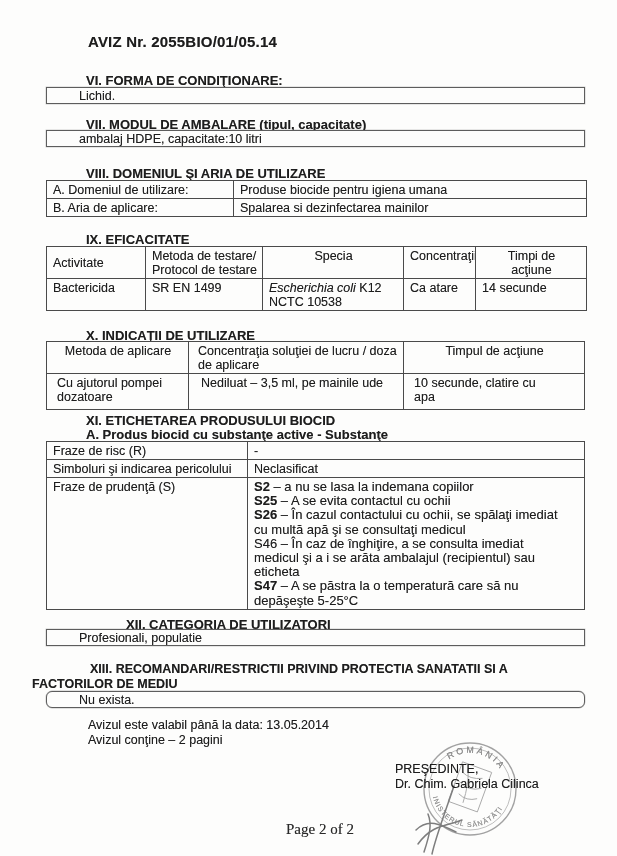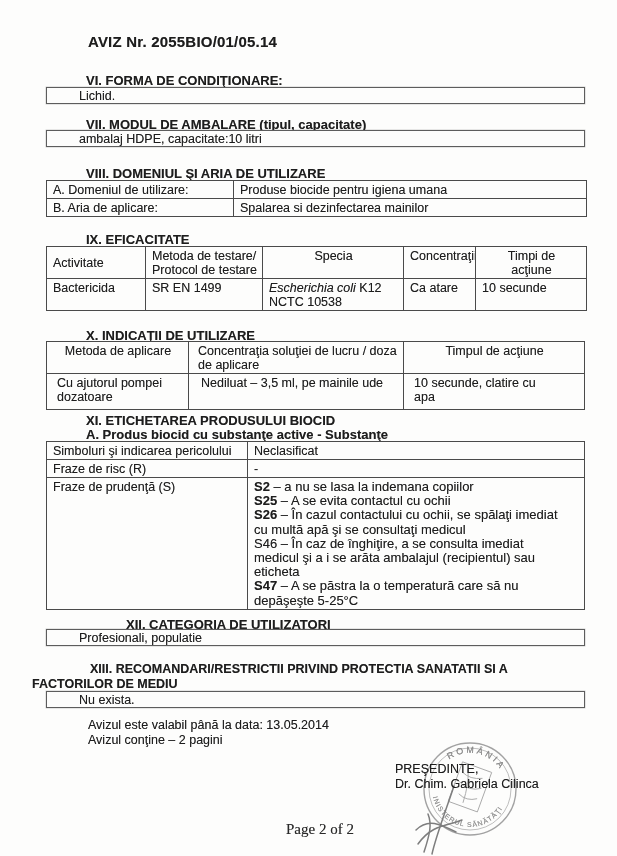--- a/index.html
+++ b/index.html
@@ -106,21 +106,21 @@
       <td class="c">Specia</td>
       <td>Concentraţii</td>
       <td class="c prewrap">Timpi de
 acţiune</td>
     </tr>
     <tr>
       <td style="height:30px">Bactericida</td>
       <td>SR EN 1499</td>
       <td><span class="ital">Escherichia coli</span><span> K12</span><br><span>NCTC 10538</span></td>
       <td>Ca atare</td>
-      <td>10 secunde</td>
+      <td>14 secunde</td>
     </tr>
   </tbody>
     </table>
 
   <div class="abs sec-heading" style="left:86px; top:328px;text-decoration:underline;">X. INDICAŢII DE UTILIZARE</div>
   <table class="doc-table" style="left:46px; top:341px; width:538px;">
     <colgroup>
         <col style="width:142px">
         <col style="width:215px">
         <col style="width:181px">
@@ -144,26 +144,26 @@
 
   <div class="abs sec-heading" style="left:86px; top:413px;">XI. ETICHETAREA PRODUSULUI BIOCID</div>
   <div class="abs sec-heading" style="left:86px; top:427px;text-align:right;">A. Produs biocid cu substanţe active - Substanţe</div>
   <table class="doc-table" style="left:46px; top:441px; width:538px;">
     <colgroup>
         <col style="width:201px">
         <col style="width:337px">
       </colgroup>
     <tbody>
         <tr>
+      <td style="height:17px">Fraze de risc (R)</td>
+      <td>-</td>
+    </tr>
+    <tr>
       <td style="height:18px">Simboluri şi indicarea pericolului</td>
       <td>Neclasificat</td>
-    </tr>
-    <tr>
-      <td style="height:17px">Fraze de risc (R)</td>
-      <td>-</td>
     </tr>
     <tr>
       <td style="height:127px">Fraze de prudenţă (S)</td>
       <td>
         <div class="phrase"><span class="pcode">S2</span><span class="ptext"> – a nu se lasa la indemana copiilor</span></div>
         <div class="phrase"><span class="pcode">S25</span><span class="ptext"> – A se evita contactul cu ochii</span></div>
         <div class="phrase"><span class="pcode">S26</span><span class="ptext"> – În cazul contactului cu ochii, se spălaţi imediat
 cu multă apă şi se consultaţi medicul</span></div>
         <div class="phrase"><span class="pcode normal">S46</span><span class="ptext"> – În caz de înghiţire, a se consulta imediat
 medicul şi a i se arăta ambalajul (recipientul) sau
@@ -175,21 +175,21 @@
   </tbody>
     </table>
 
   <div class="abs sec-heading" style="left:86px; top:617px;margin-left:40px;">XII. CATEGORIA DE UTILIZATORI</div>
   <div class="value-box" style="left:46px; top:629px; width:539px; height:17px;">Profesionali, populatie</div>
 
   <div class="abs xiii-heading" style="left:32px; top:662px;">
     <div class="xiii-line1">XIII. RECOMANDARI/RESTRICTII PRIVIND PROTECTIA SANATATII SI A</div>
     <div>FACTORILOR DE MEDIU</div>
   </div>
-  <div class="value-box" style="left:46px; top:691px; width:539px; height:17px;">Nu exista.</div>
+  <div class="value-box" style="left:46px; top:691px; width:539px; height:17px;border-radius:6px;">Nu exista.</div>
 
   <div class="abs notes" style="left:88px; top:718px;">Avizul este valabil până la data: 13.05.2014</div>
   <div class="abs notes" style="left:88px; top:733px;">Avizul conţine – 2 pagini</div>
 
   <svg class="abs stamp" style="left:402px; top:736px;" width="170" height="120" viewBox="0 0 170 120">
     <g stroke="#a2a2a2" fill="none">
       <circle cx="68" cy="53" r="46" stroke-width="1.4"></circle>
       <circle cx="68" cy="53" r="41" stroke-width="0.7"></circle>
     </g>
     <g transform="rotate(12 68 53)">

